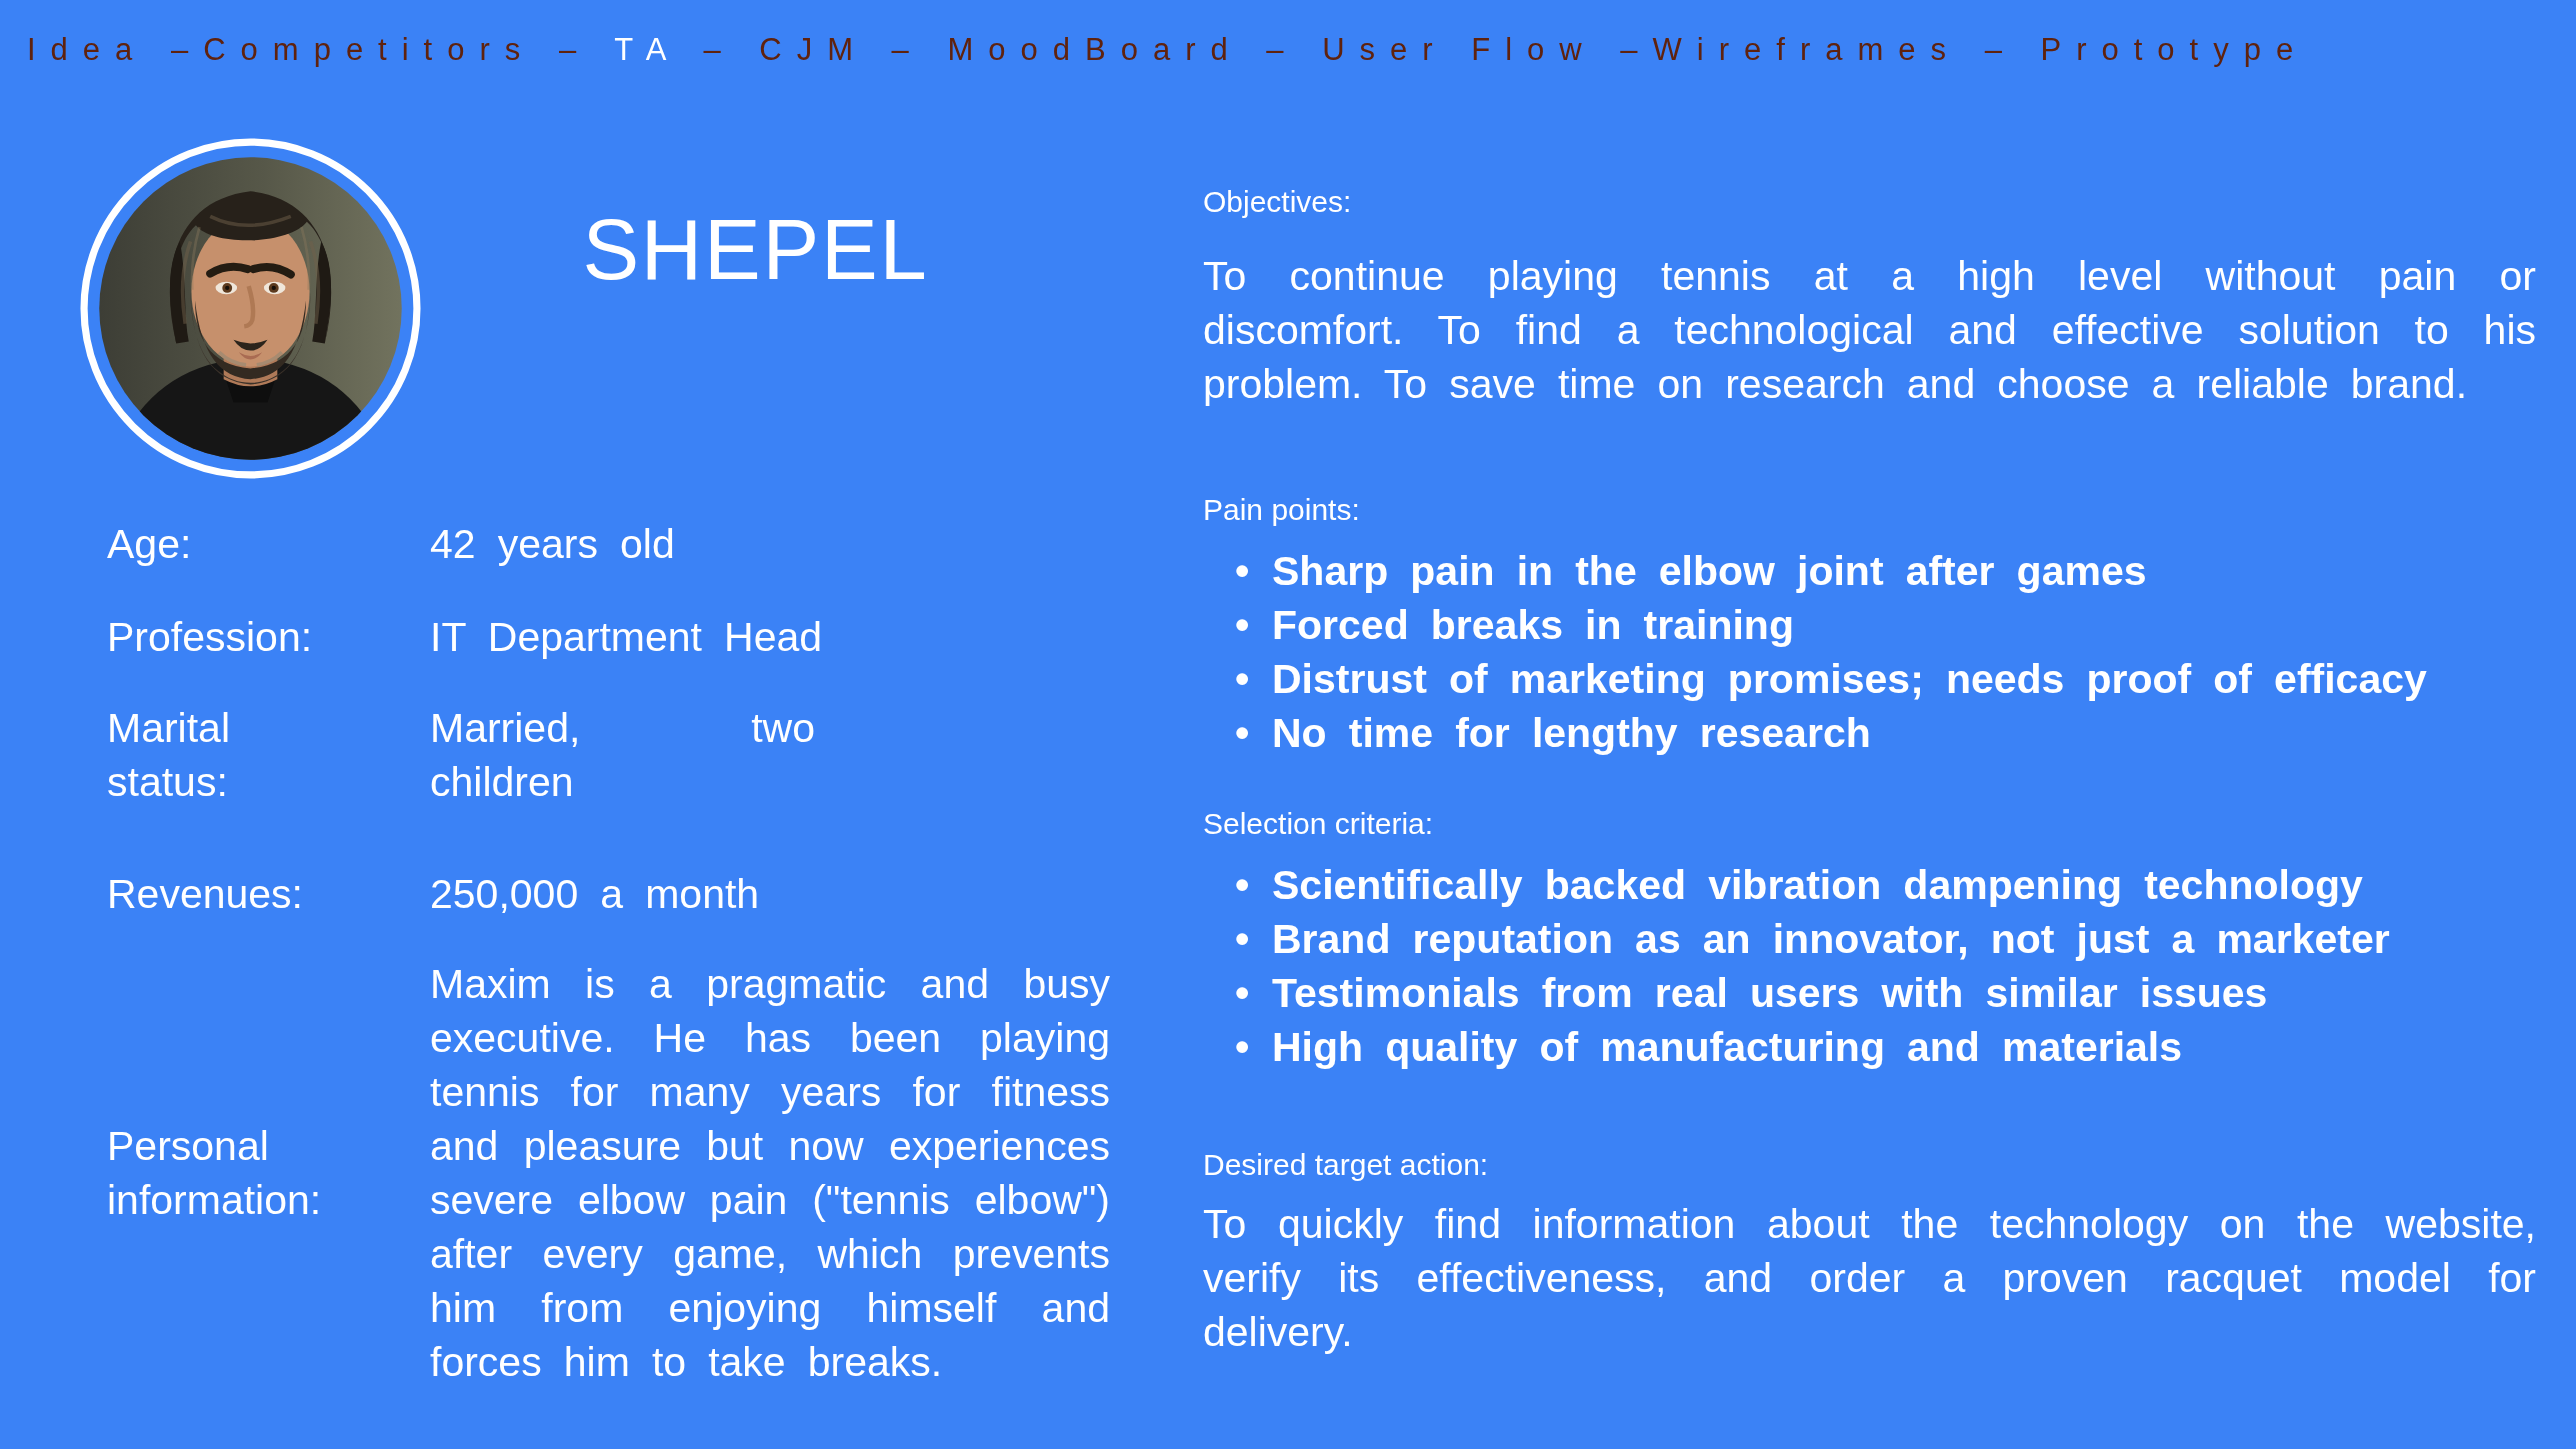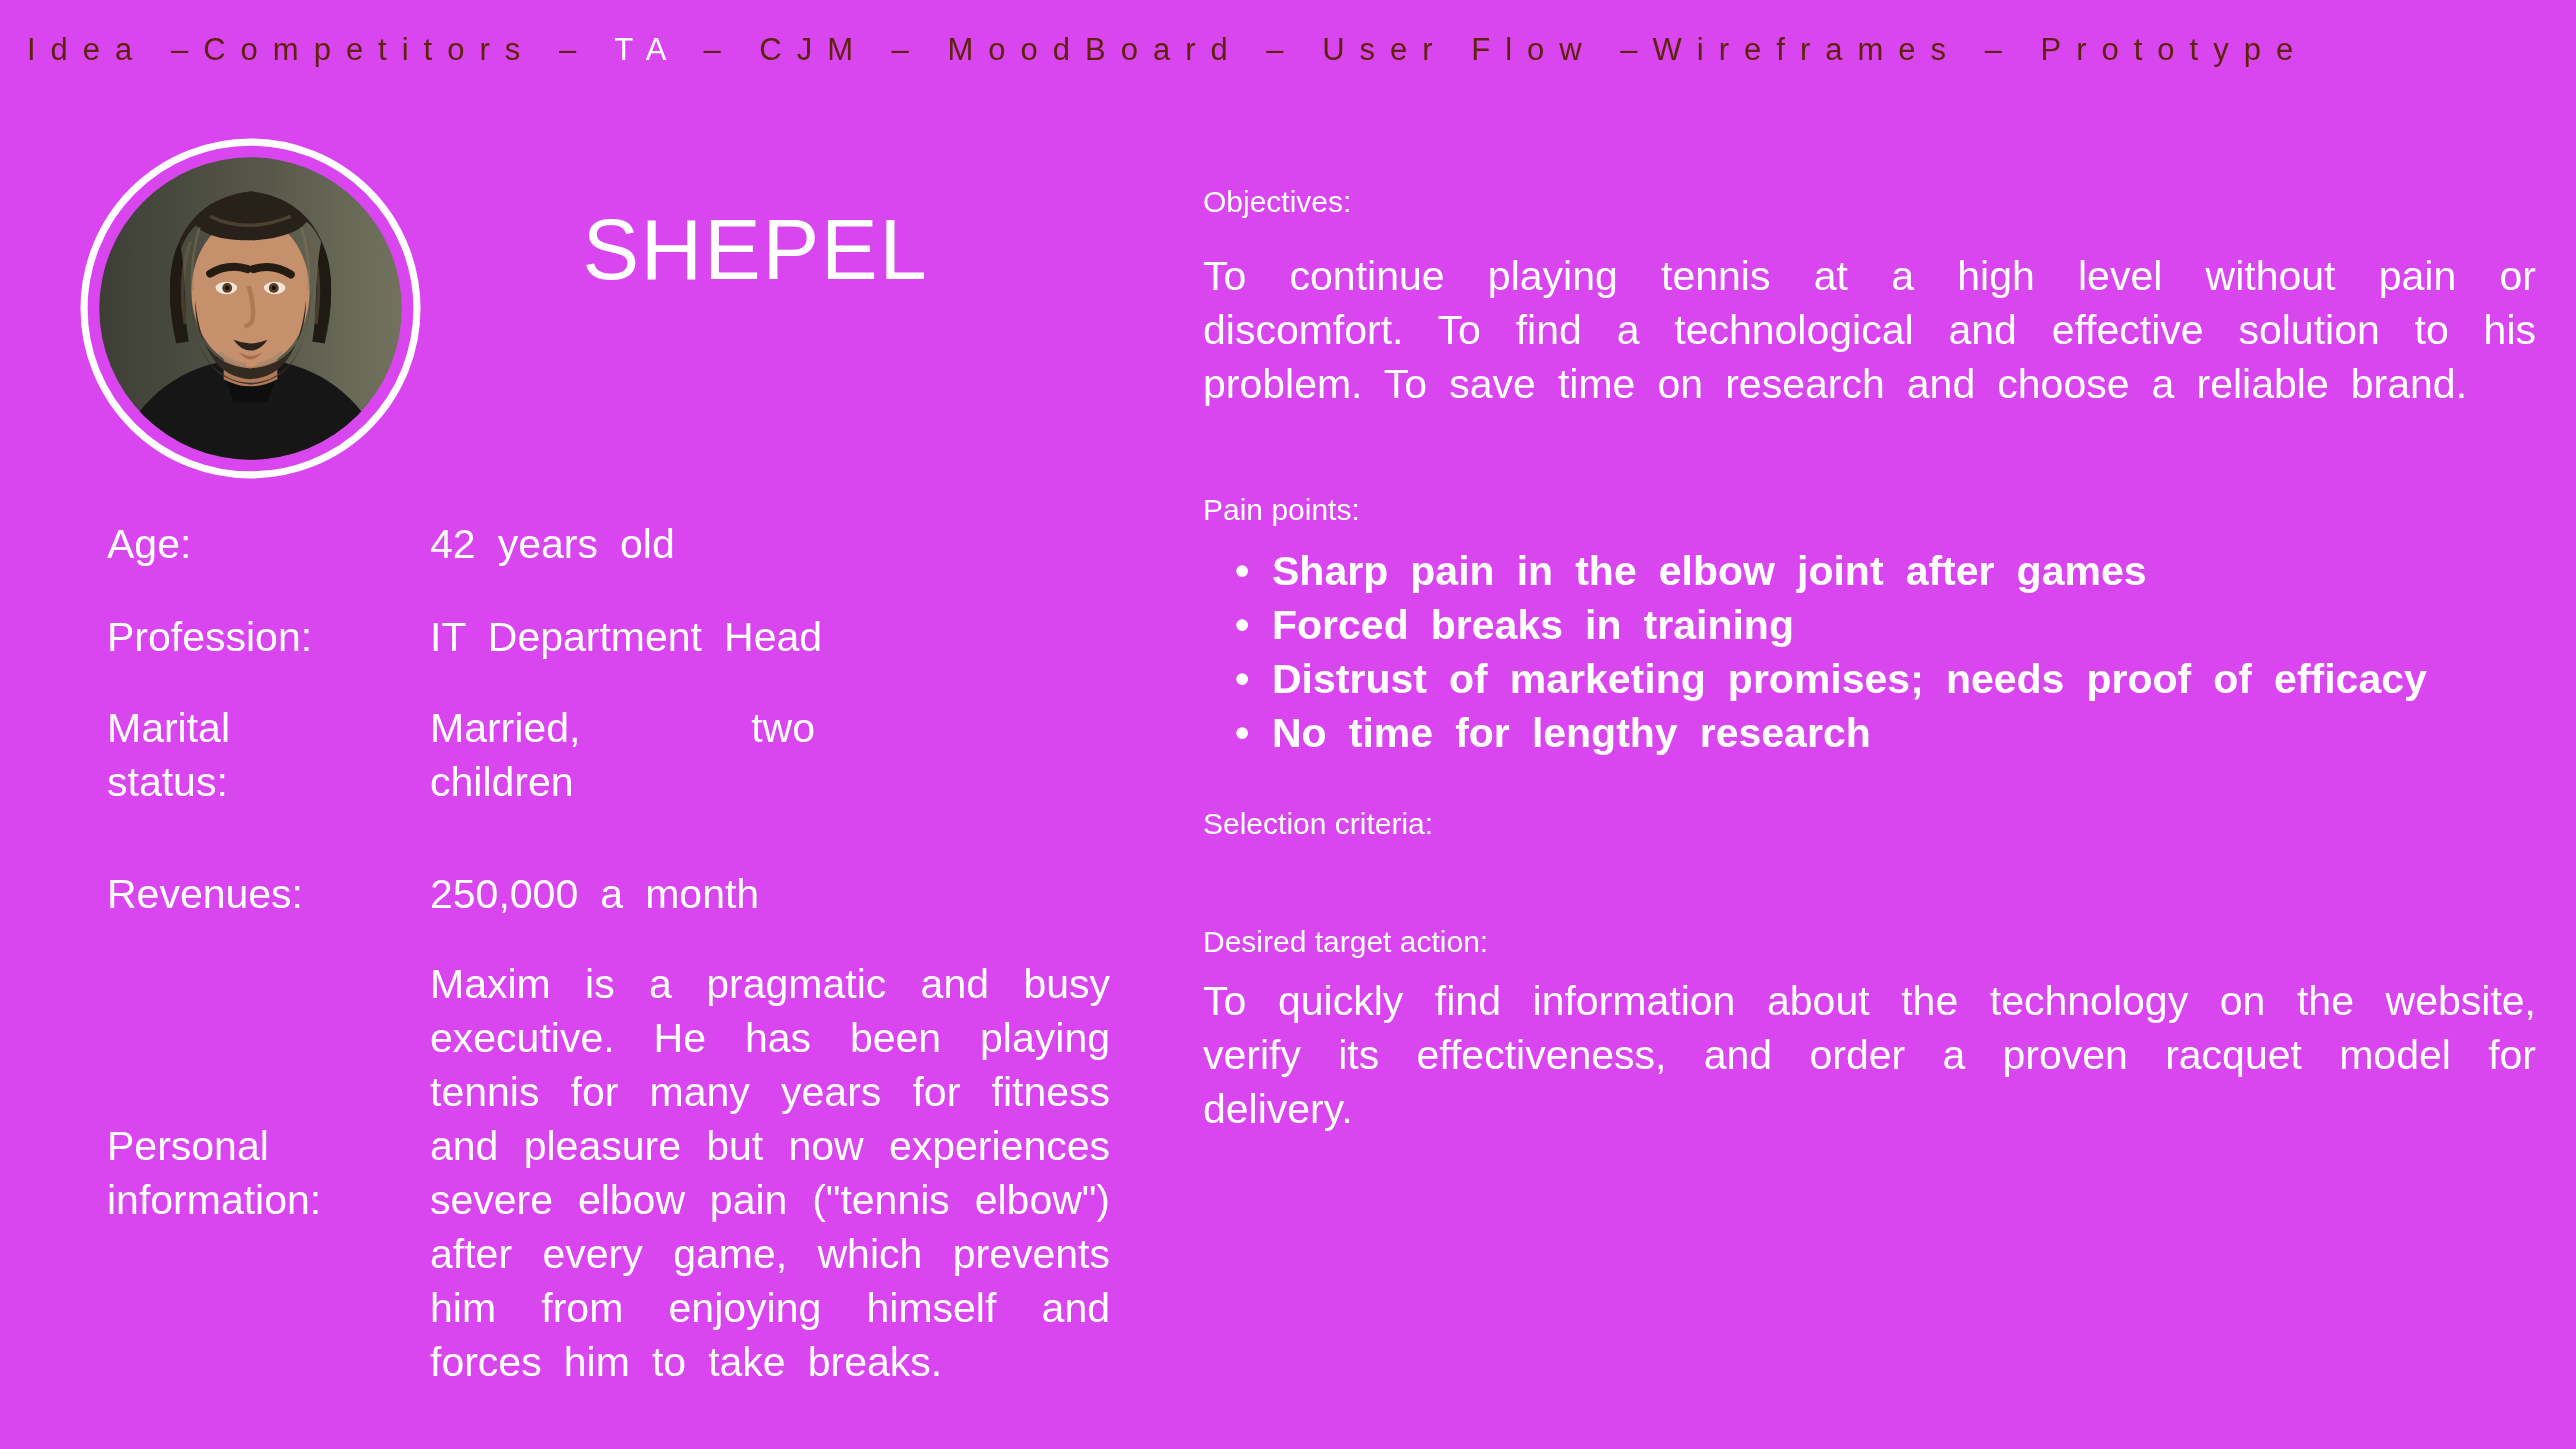--- a/index.html
+++ b/index.html
@@ -1,18 +1,18 @@
 <!DOCTYPE html>
 <html style="font-size:14.3px"><head>
 <meta charset="utf-8">
 <style>
   html,body{margin:0;padding:0;background:#FF3C00;}
   .canvas{
     position:relative;width:2576px;height:1449px;overflow:hidden;
-    background:#d946ef;color:#FFFFFF;
+    background:#3b82f6;color:#FFFFFF;
     font-family:"Liberation Sans",sans-serif;
   }
   
   .nav{
     position:absolute;left:27px;top:30px;
     font-size:31px;line-height:39px;font-weight:400;
     letter-spacing:15px;white-space:nowrap;color:#5F220E;
   }
   .nav-active{color:#FFFFFF;}
   
@@ -157,20 +157,26 @@
 
     <h2 class="sec sec-pain">Pain points:</h2>
     <ul class="blist">
       <li>Sharp pain in the elbow joint after games</li>
       <li>Forced breaks in training</li>
       <li>Distrust of marketing promises; needs proof of efficacy</li>
       <li>No time for lengthy research</li>
     </ul>
 
     <h2 class="sec sec-criteria">Selection criteria:</h2>
+    <ul class="blist">
+      <li>Scientifically backed vibration dampening technology</li>
+      <li>Brand reputation as an innovator, not just a marketer</li>
+      <li>Testimonials from real users with similar issues</li>
+      <li>High quality of manufacturing and materials</li>
+    </ul>
 
     <h2 class="sec sec-action">Desired target action:</h2>
     <p class="jpara jpara-action">To quickly find information about the technology on the website, verify its effectiveness, and order a proven racquet model for delivery.</p>
 
   </div>
 
 </div>
 
 
 </body></html>

